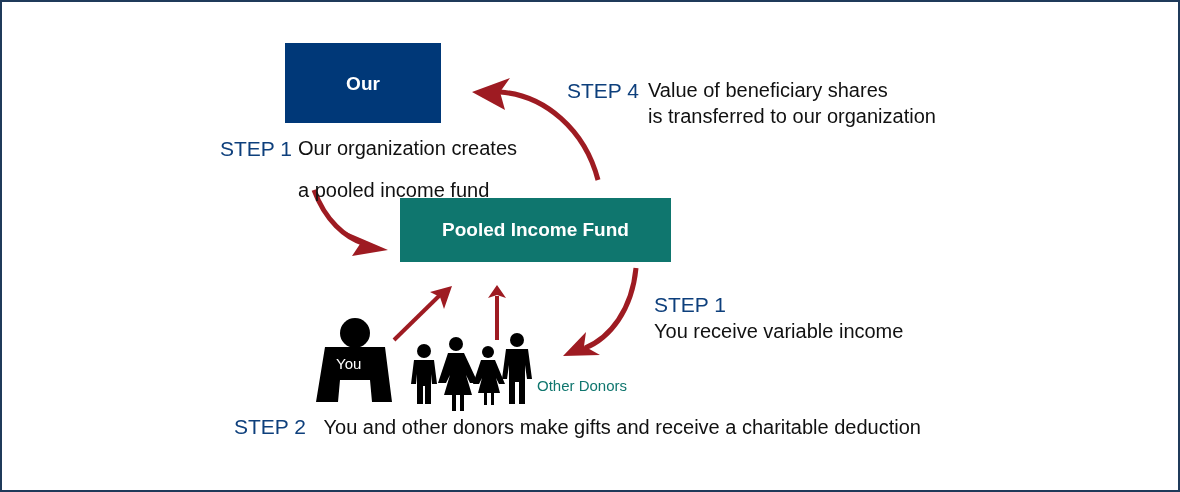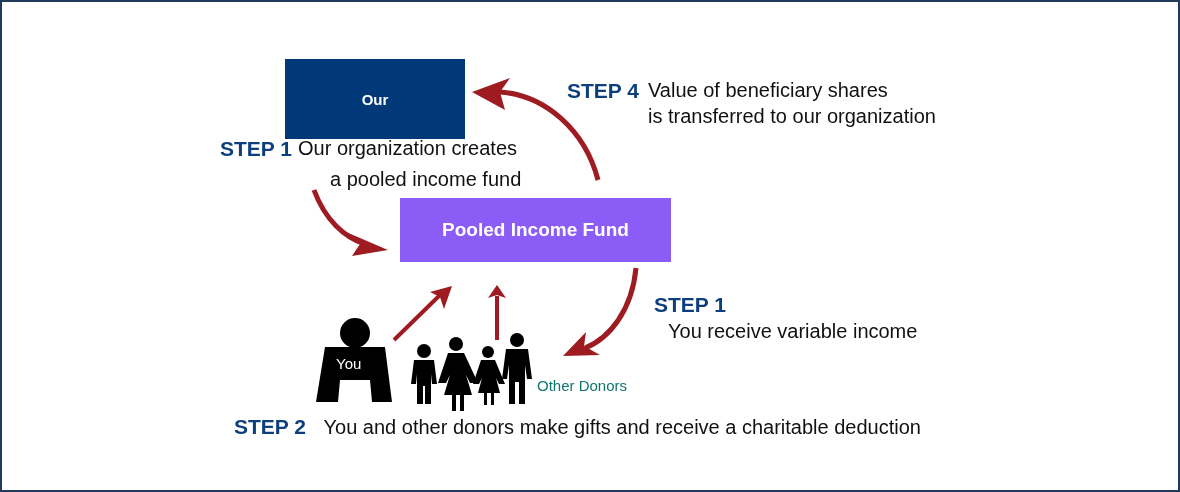--- a/index.html
+++ b/index.html
@@ -1,30 +1,30 @@
 <!DOCTYPE html>
 <html><head>
 <meta charset="utf-8">
 <style>
   html, body { margin: 0; padding: 0; background: #ffffff; }
   body { width: 1180px; height: 492px; position: relative; overflow: hidden; font-family: "Liberation Sans", "DejaVu Sans", sans-serif; }
   .frame { position: absolute; left: 0; top: 0; width: 1176px; height: 488px; border: 2px solid #1f3a5a; background: #fff; }
   .box { position: absolute; display: flex; align-items: center; justify-content: center; text-align: center; color: #fff; font-weight: bold; }
-  .org { left: 285px; top: 43px; width: 180px; height: 80px; background: #003878; font-size: 15px; line-height: 25px; margin-top: 16px; }
-  .fund { left: 400px; top: 198px; width: 271px; height: 64px; background: #8b5cf6; font-size: 19px; }
+  .org { left: 285px; top: 43px; width: 156px; height: 80px; background: #003878; font-size: 19px; line-height: 25px; }
+  .fund { left: 400px; top: 198px; width: 271px; height: 64px; background: #0f766e; font-size: 19px; }
   .step { position: absolute; font-size: 20px; line-height: 25px; color: #111; white-space: nowrap; }
-  .step-label { color: #0d3f7c; font-weight: bold; font-size: 21px; }
+  .step-label { color: #0d3f7c; font-weight: normal; font-size: 21px; }
   .s1 { left: 220px; top: 136px; }
   .s1 .desc { position: absolute; left: 78px; top: 0; }
-  .s1 .desc2 { position: absolute; left: 78px; top: 31px; margin-left: 32px; }
+  .s1 .desc2 { position: absolute; left: 78px; top: 42px; }
   .s4 { left: 567px; top: 78px; }
   .s4 .desc { position: absolute; left: 81px; top: 0; }
   .s4 .desc2 { position: absolute; left: 81px; top: 26px; }
   .s3 { left: 654px; top: 292px; }
-  .s3 .desc { position: absolute; left: 14px; top: 27px; }
+  .s3 .desc { position: absolute; left: 0; top: 27px; }
   .s2 { left: 234px; top: 414px; }
   .s2 .desc { margin-left: 12px; }
   .other { position: absolute; left: 537px; top: 377px; font-size: 15px; color: #0f766e; }
   svg.art { position: absolute; left: 0; top: 0; }
   .you-label { position: absolute; left: 336px; top: 355px; color: #fff; font-weight: normal; font-size: 15px; }
 </style>
 </head>
 <body>
 
 <div class="frame"></div>

